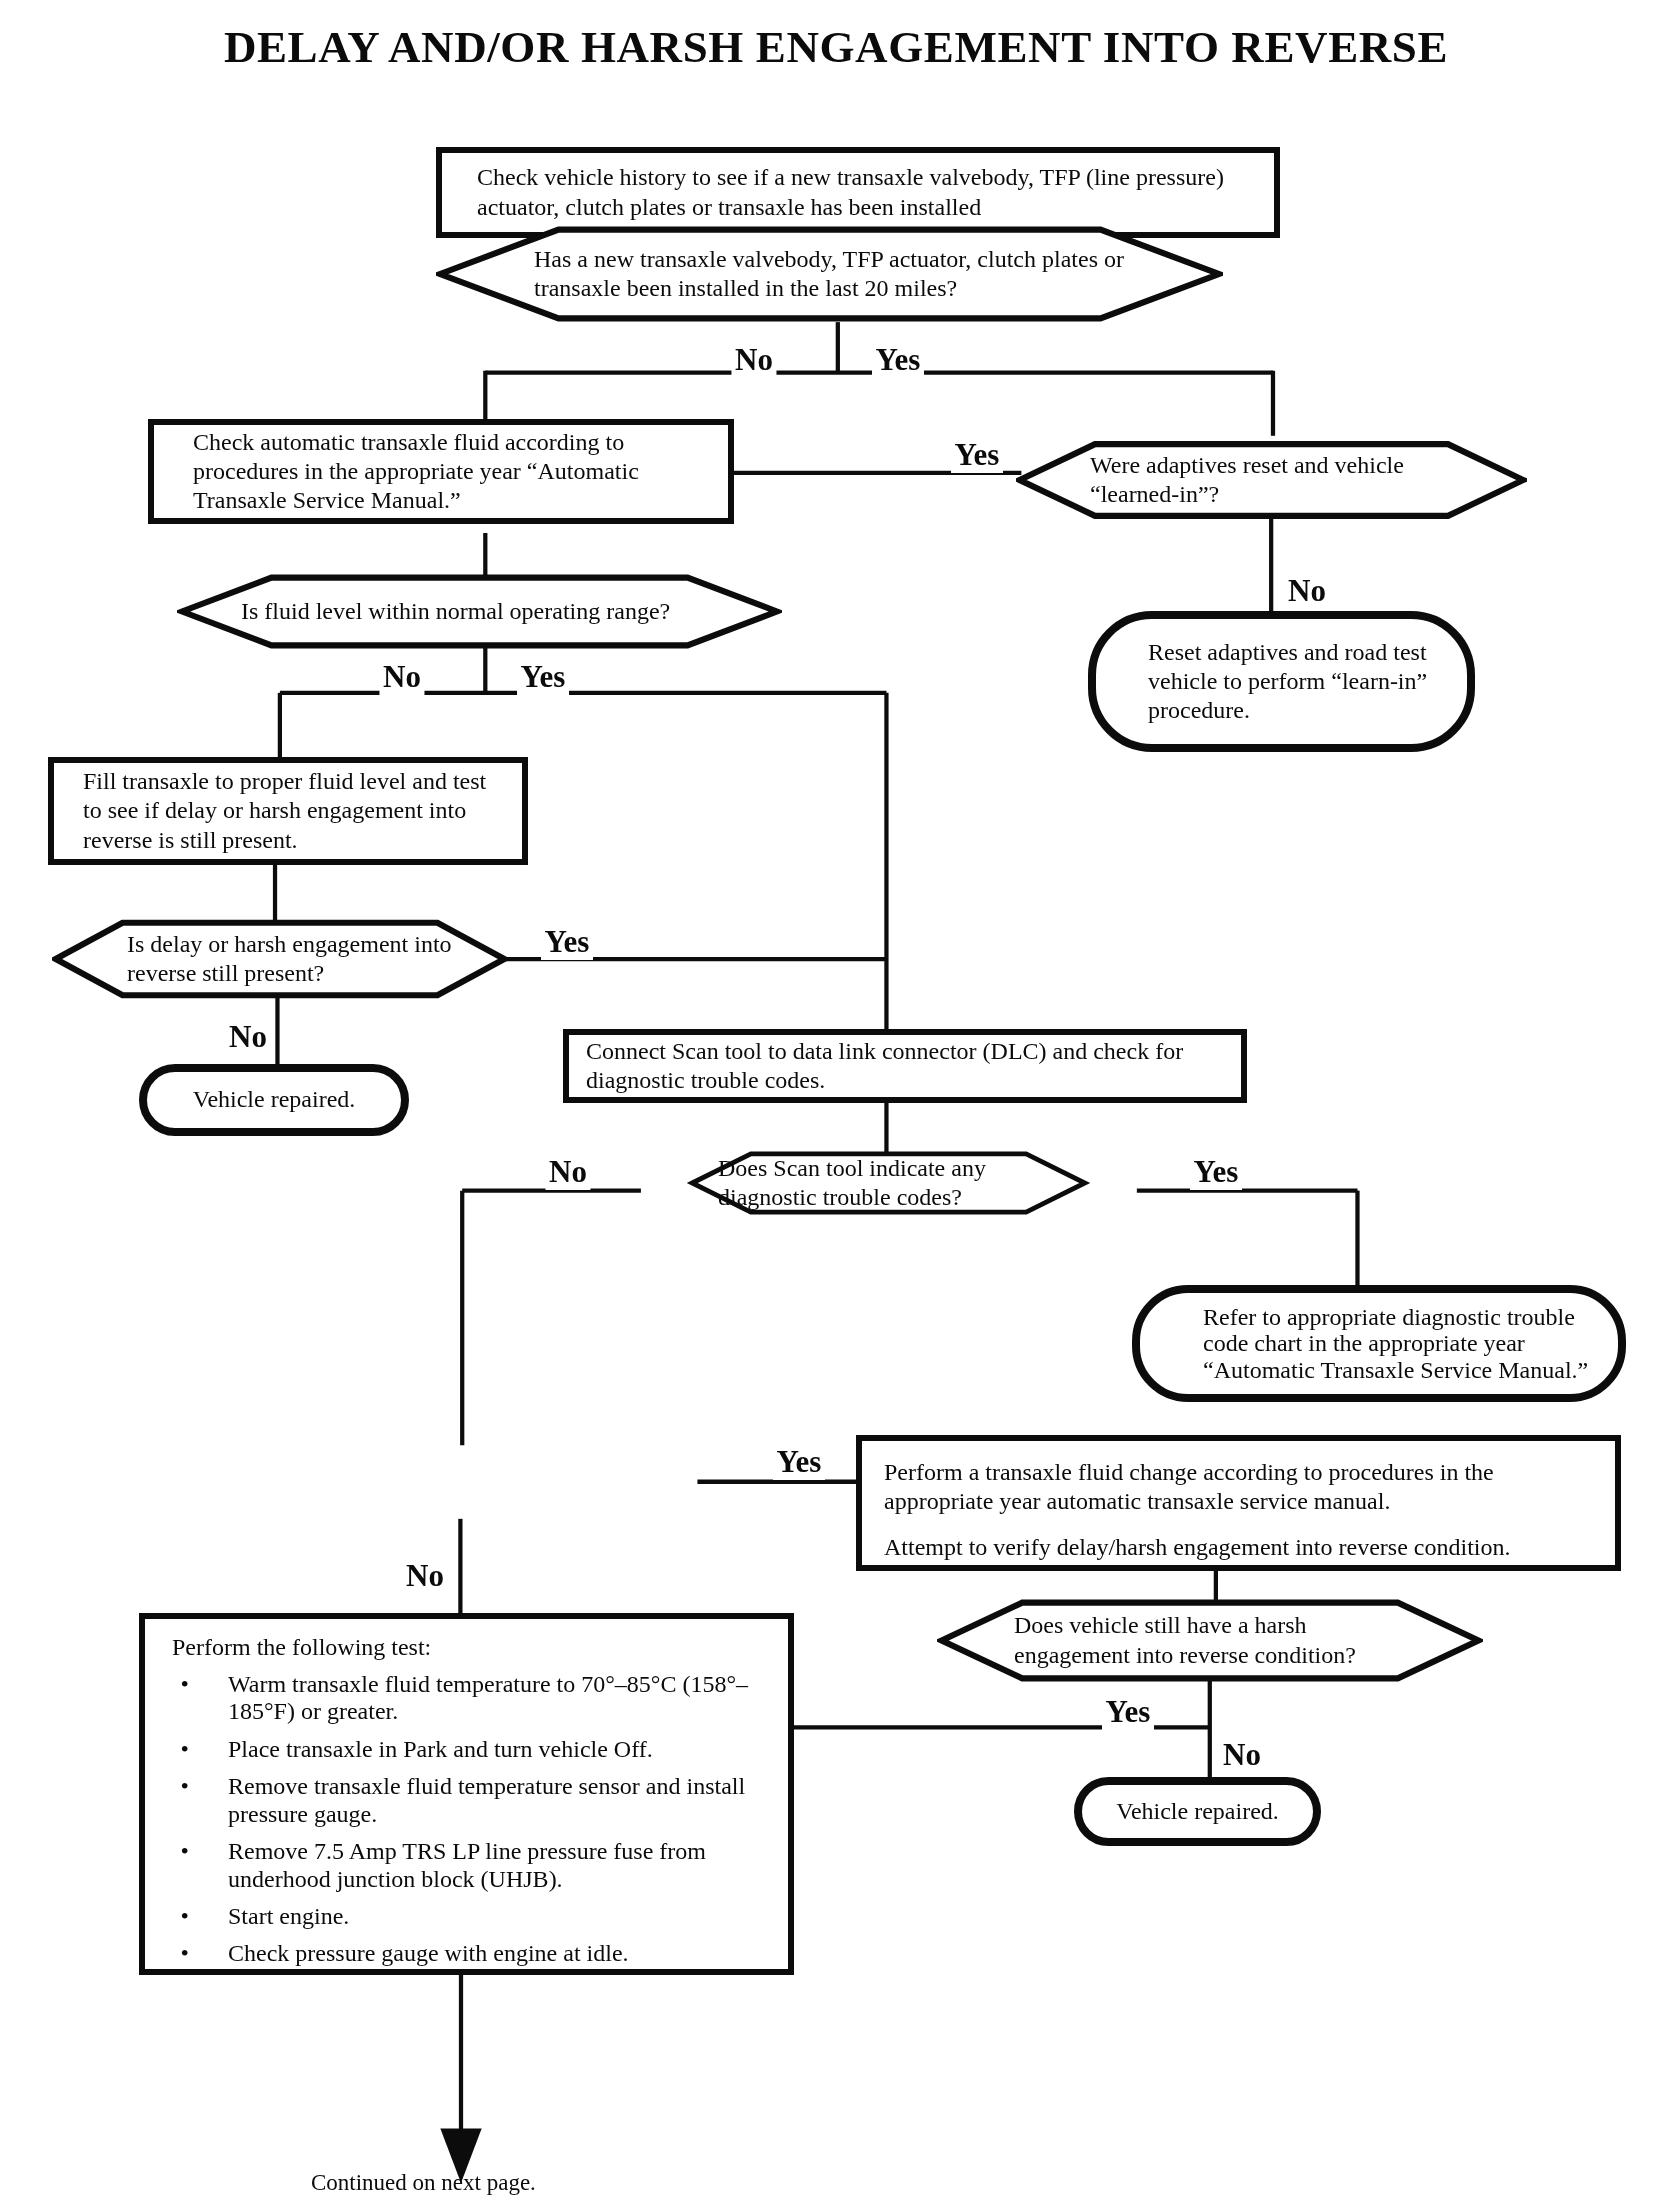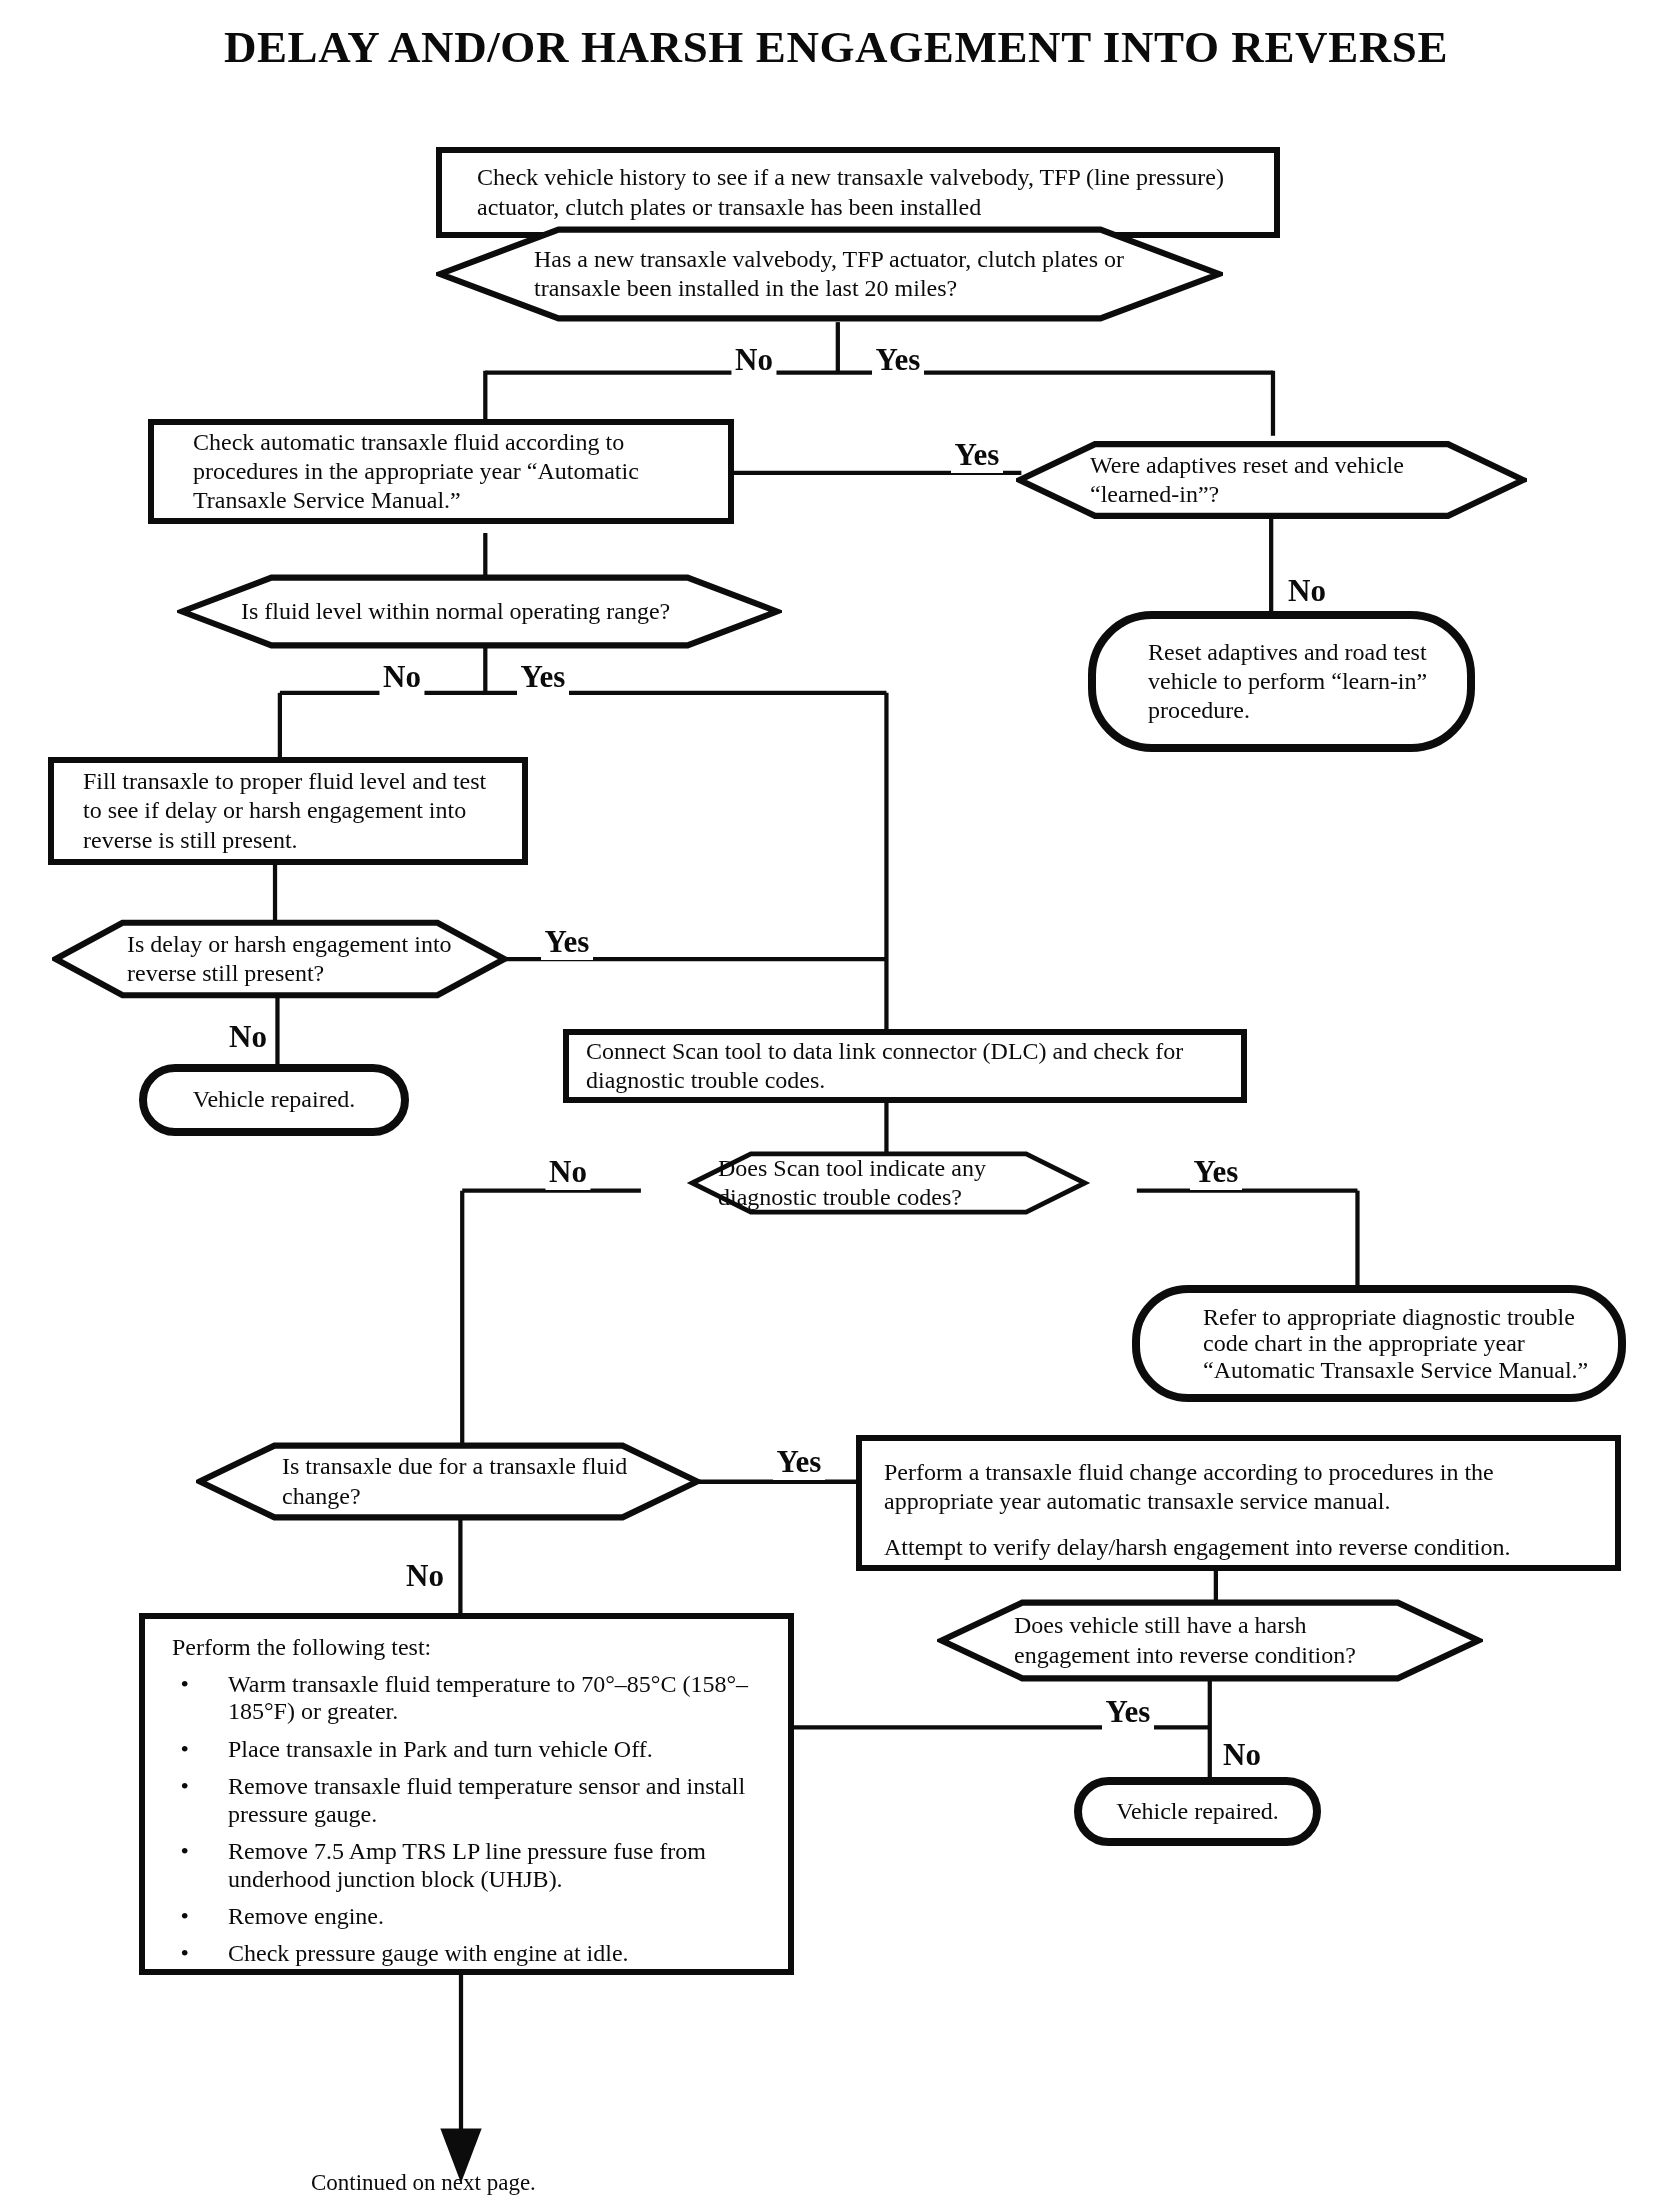--- a/index.html
+++ b/index.html
@@ -130,26 +130,20 @@
       </svg>
     <span class="txt">Does Scan tool indicate any diagnostic trouble codes?</span>
   </div>
   <div class="lbl" style="left:568px;top:1172px">No</div>
   <div class="lbl" style="left:1216px;top:1172px">Yes</div>
 
   <div class="node term" style="left:1132px;top:1285px;width:494px;height:117px;border-radius:56px;padding:3.6px 16px 3.6px 63px;line-height:1.1;">
     <span>Refer to appropriate diagnostic trouble code chart in the appropriate year “Automatic Transaxle Service Manual.”</span>
   </div>
 
-  <div class="node hex" style="left:196px;top:1442px;width:505px;height:79px;padding:0 55px 0 86px;">
-      <svg viewBox="0 0 831 130" class="hex-svg">
-        <polygon points="6,65 129,6 702,6 825,65 702,124 129,124" fill="#fff" stroke="#0c0c0c" stroke-width="10"></polygon>
-      </svg>
-    <span class="txt">Is transaxle due for a transaxle fluid change?</span>
-  </div>
   <div class="lbl" style="left:799px;top:1462px">Yes</div>
   <div class="lbl" style="left:425px;top:1576px">No</div>
 
   <div class="node proc blockbox" style="left:856px;top:1435px;width:765px;height:136px;padding:17px 17px 0 22px;">
     <p>Perform a transaxle fluid change according to procedures in the appropriate year automatic transaxle service manual.</p>
     <p>Attempt to verify delay/harsh engagement into reverse condition.</p>
   </div>
 
   <div class="node hex" style="left:937px;top:1599px;width:546px;height:83px;padding:0 55px 0 77px;">
       <svg viewBox="0 0 898 137" class="hex-svg">
@@ -177,21 +171,21 @@
     <div class="brow">
       <span class="bdot">•</span>
       <span class="btxt"><span>Remove transaxle fluid temperature sensor and install pressure gauge.</span></span>
     </div>
     <div class="brow">
       <span class="bdot">•</span>
       <span class="btxt"><span>Remove 7.5 Amp TRS LP line pressure fuse from underhood junction block (UHJB).</span></span>
     </div>
     <div class="brow">
       <span class="bdot">•</span>
-      <span class="btxt"><span>Remove engine.</span></span>
+      <span class="btxt"><span>Start engine.</span></span>
     </div>
     <div class="brow">
       <span class="bdot">•</span>
       <span class="btxt"><span>Check pressure gauge with engine at idle.</span></span>
     </div>
   </div>
 
   <div id="continued">Continued on next page.</div>
 
 </div>

